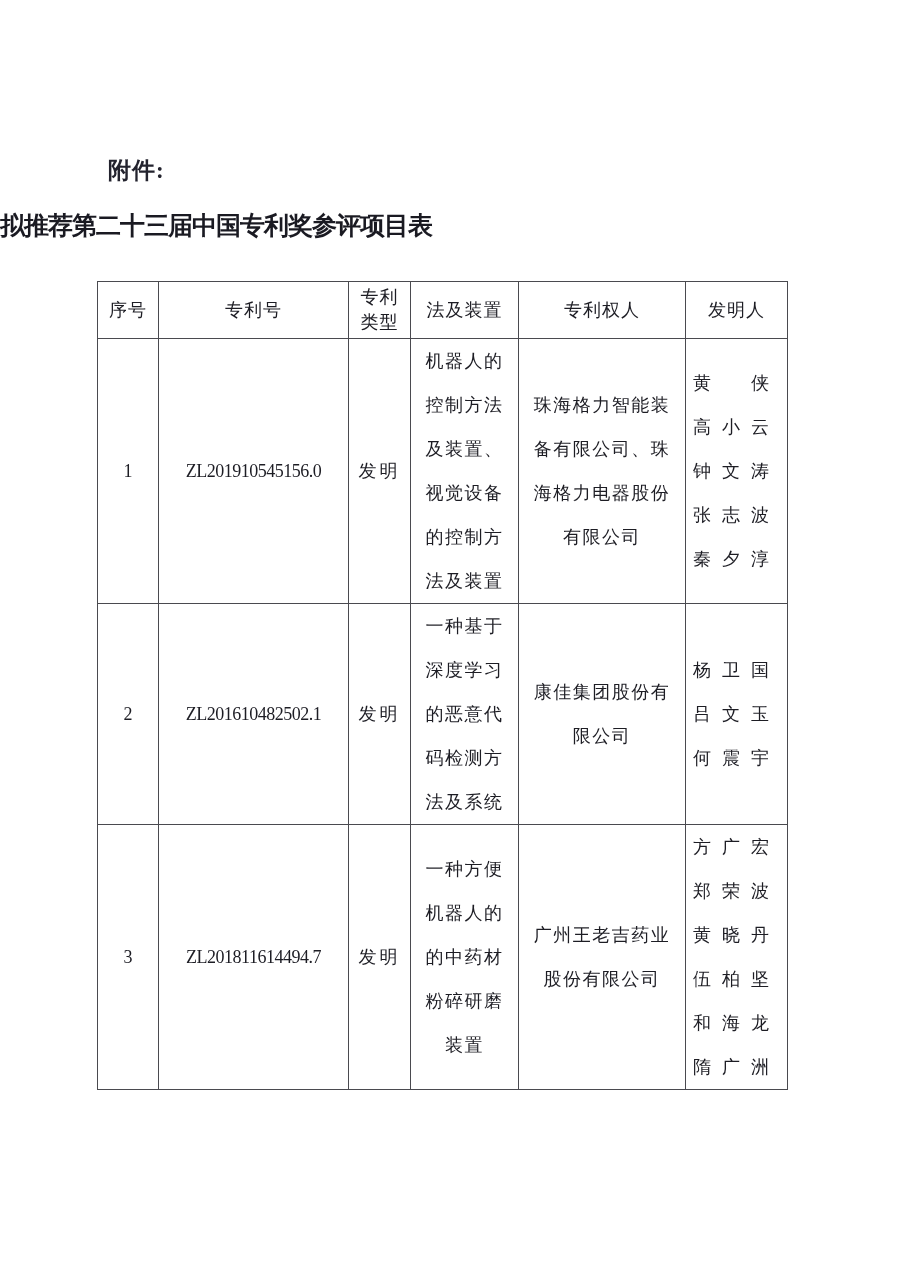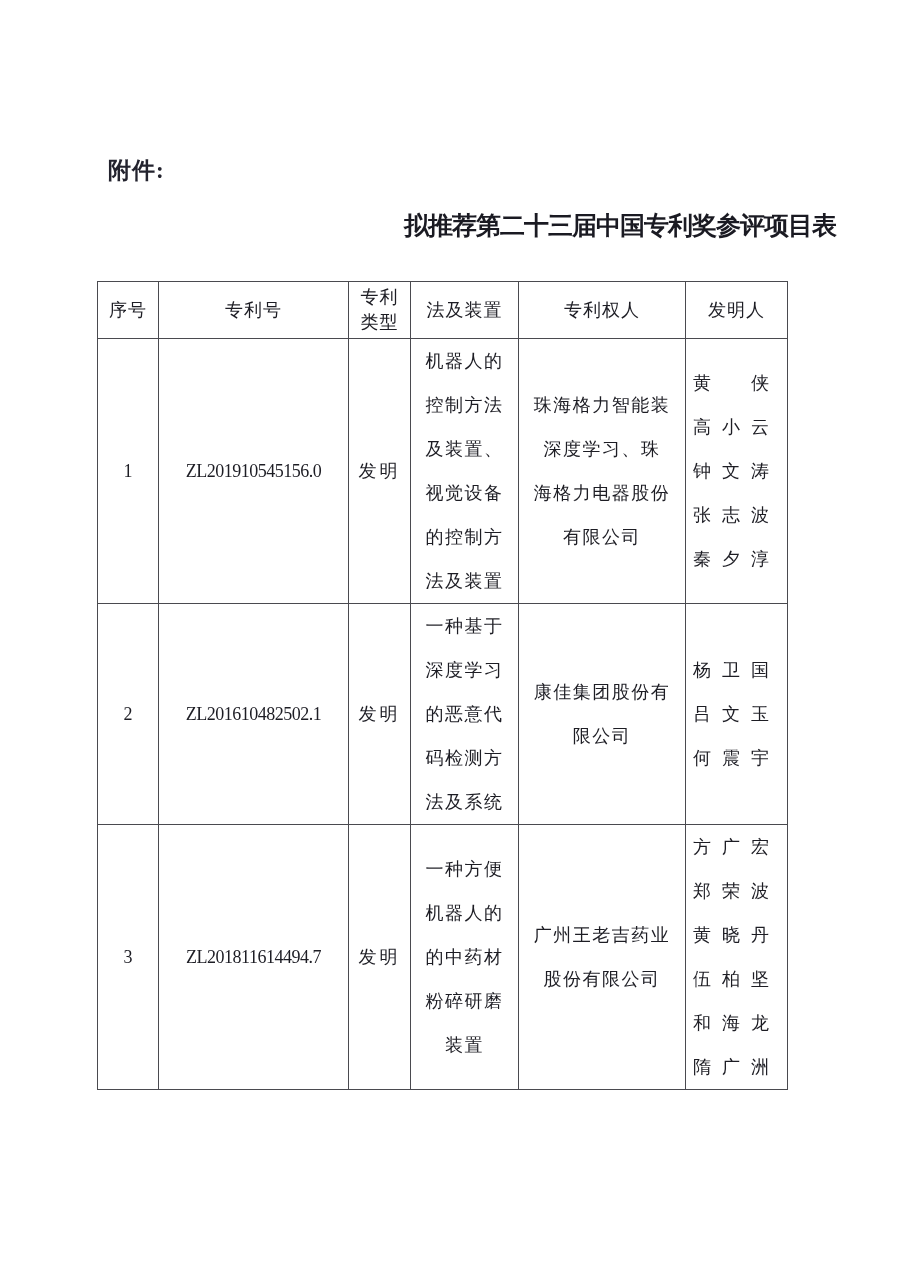--- a/index.html
+++ b/index.html
@@ -23,21 +23,21 @@
     font-weight: bold;
     font-size: 23px;
     letter-spacing: 1px;
     color: #23232e;
   }
   .doc-title {
     position: absolute;
     left: 0;
     top: 209px;
     width: 836px;
-    text-align: right;
+    text-align: left;
     font-size: 25px;
     font-weight: bold;
     letter-spacing: -1px;
     color: #1a1a22;
   }
   table.patent-table {
     position: absolute;
     left: 97px;
     top: 281px;
     border-collapse: collapse;
@@ -104,21 +104,21 @@
       <td class="cell-no">1</td>
       <td class="cell-patent-no">ZL201910545156.0</td>
       <td class="cell-type">发明</td>
       <td class="cell-name">机器人的
 控制方法
 及装置、
 视觉设备
 的控制方
 法及装置</td>
       <td class="cell-owner">珠海格力智能装
-深度学习、珠
+备有限公司、珠
 海格力电器股份
 有限公司</td>
       <td class="cell-inventors">黄　侠
 高小云
 钟文涛
 张志波
 秦夕淳</td>
     </tr>
     <tr class="row-2">
       <td class="cell-no">2</td>

